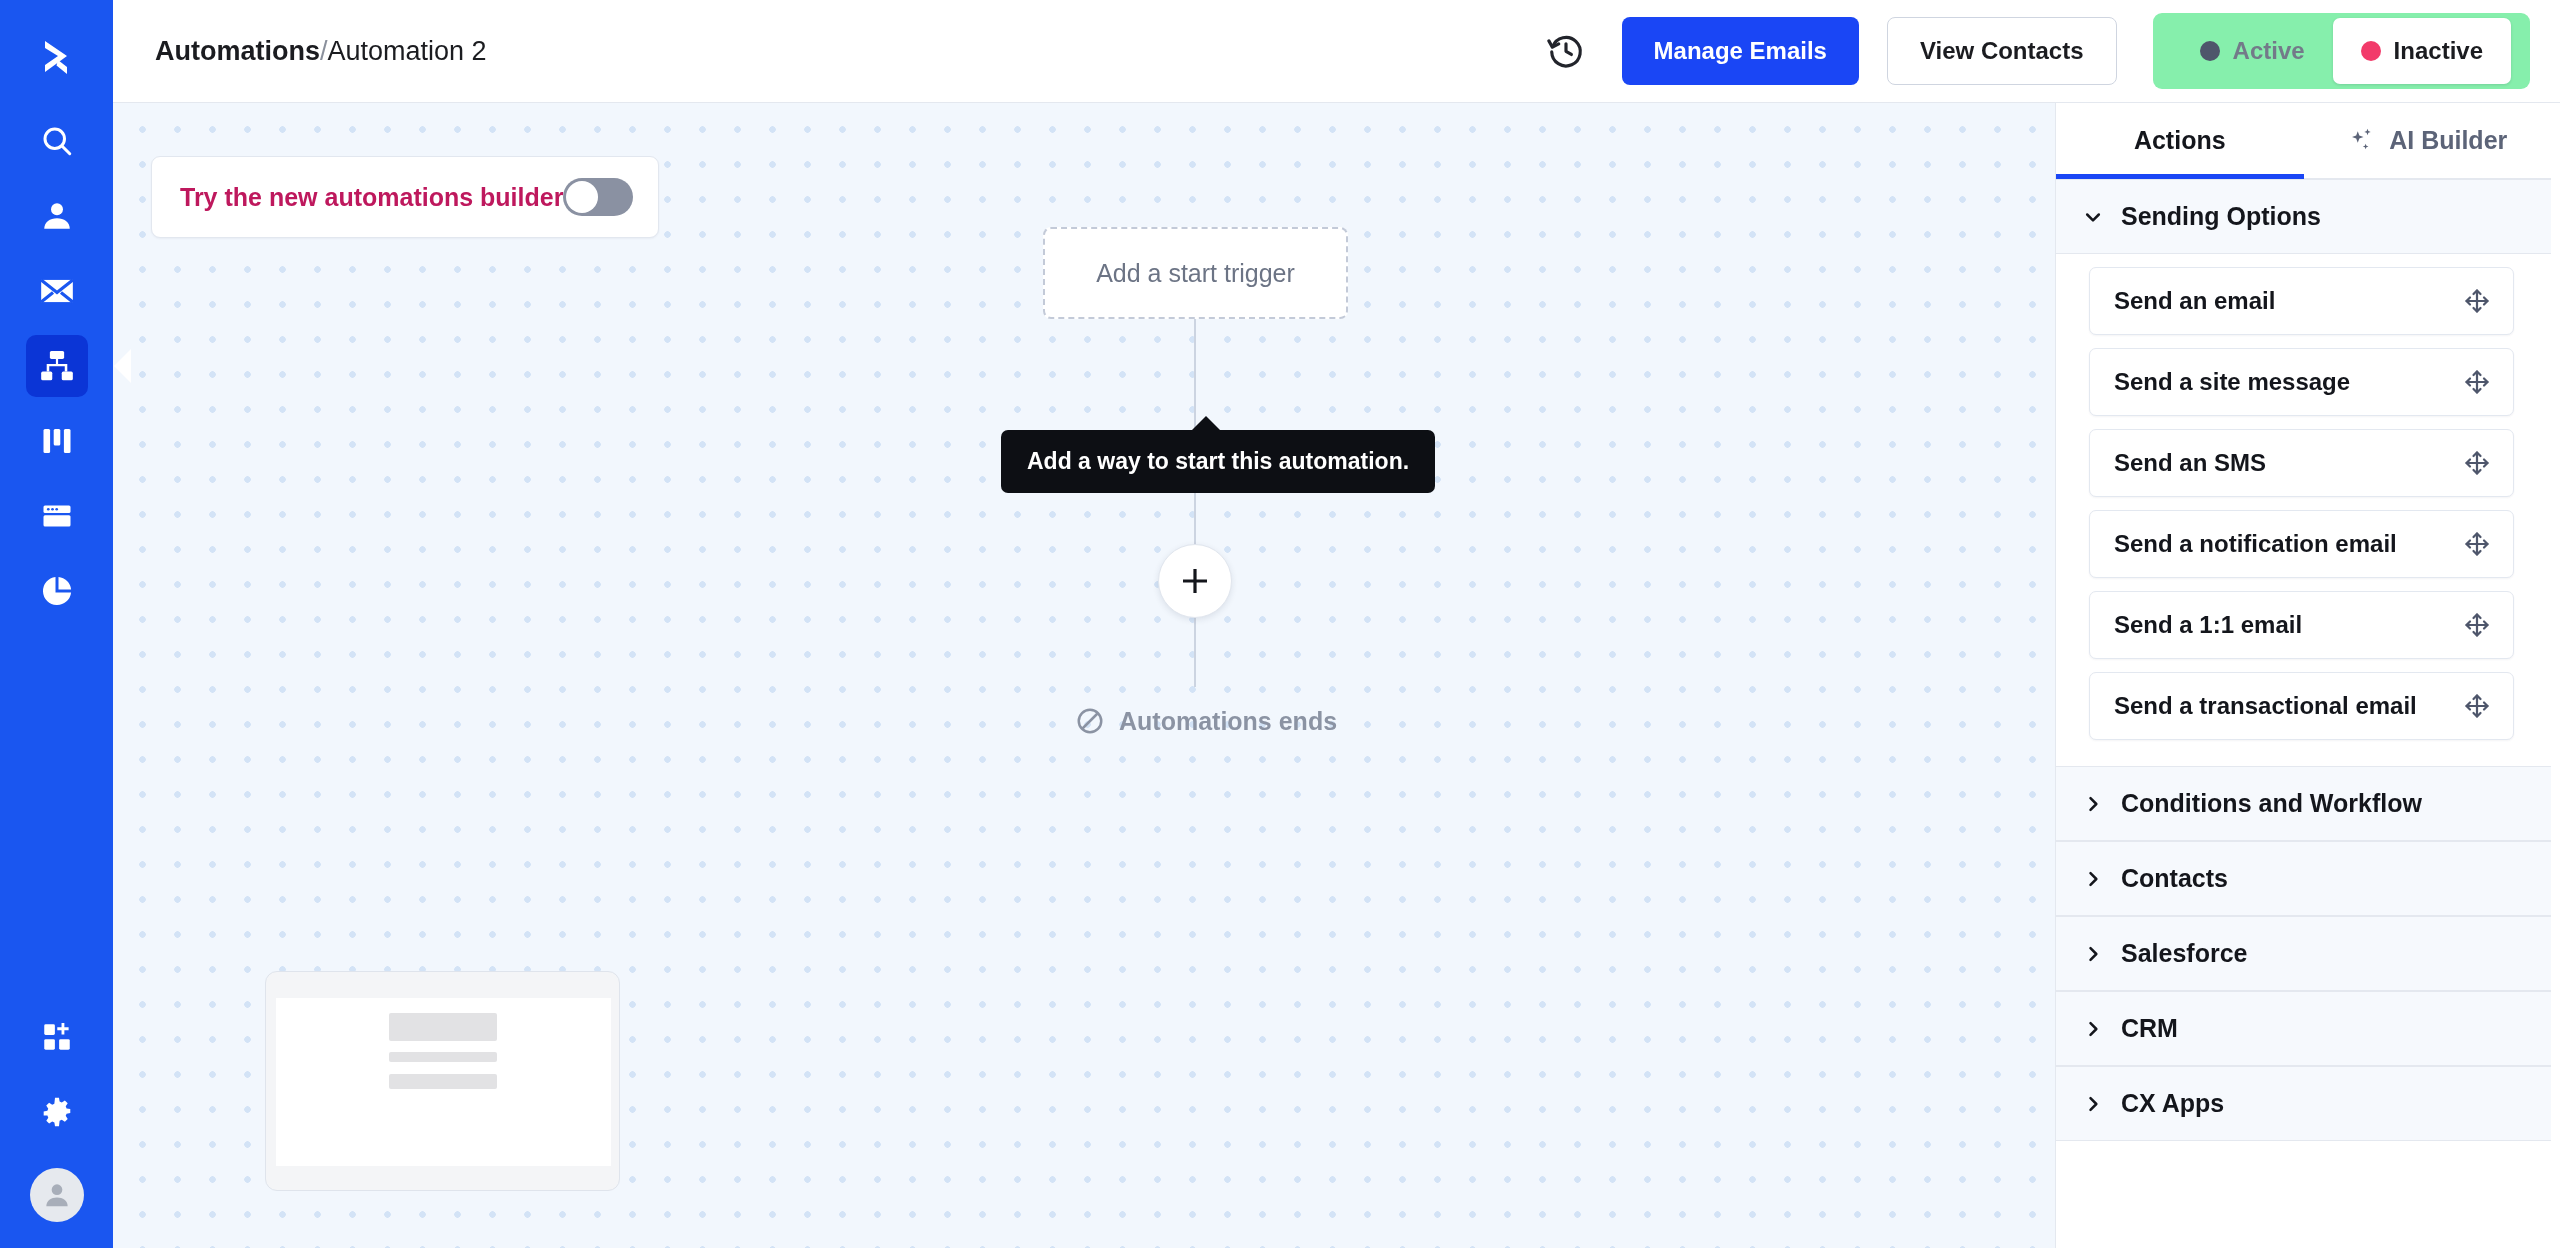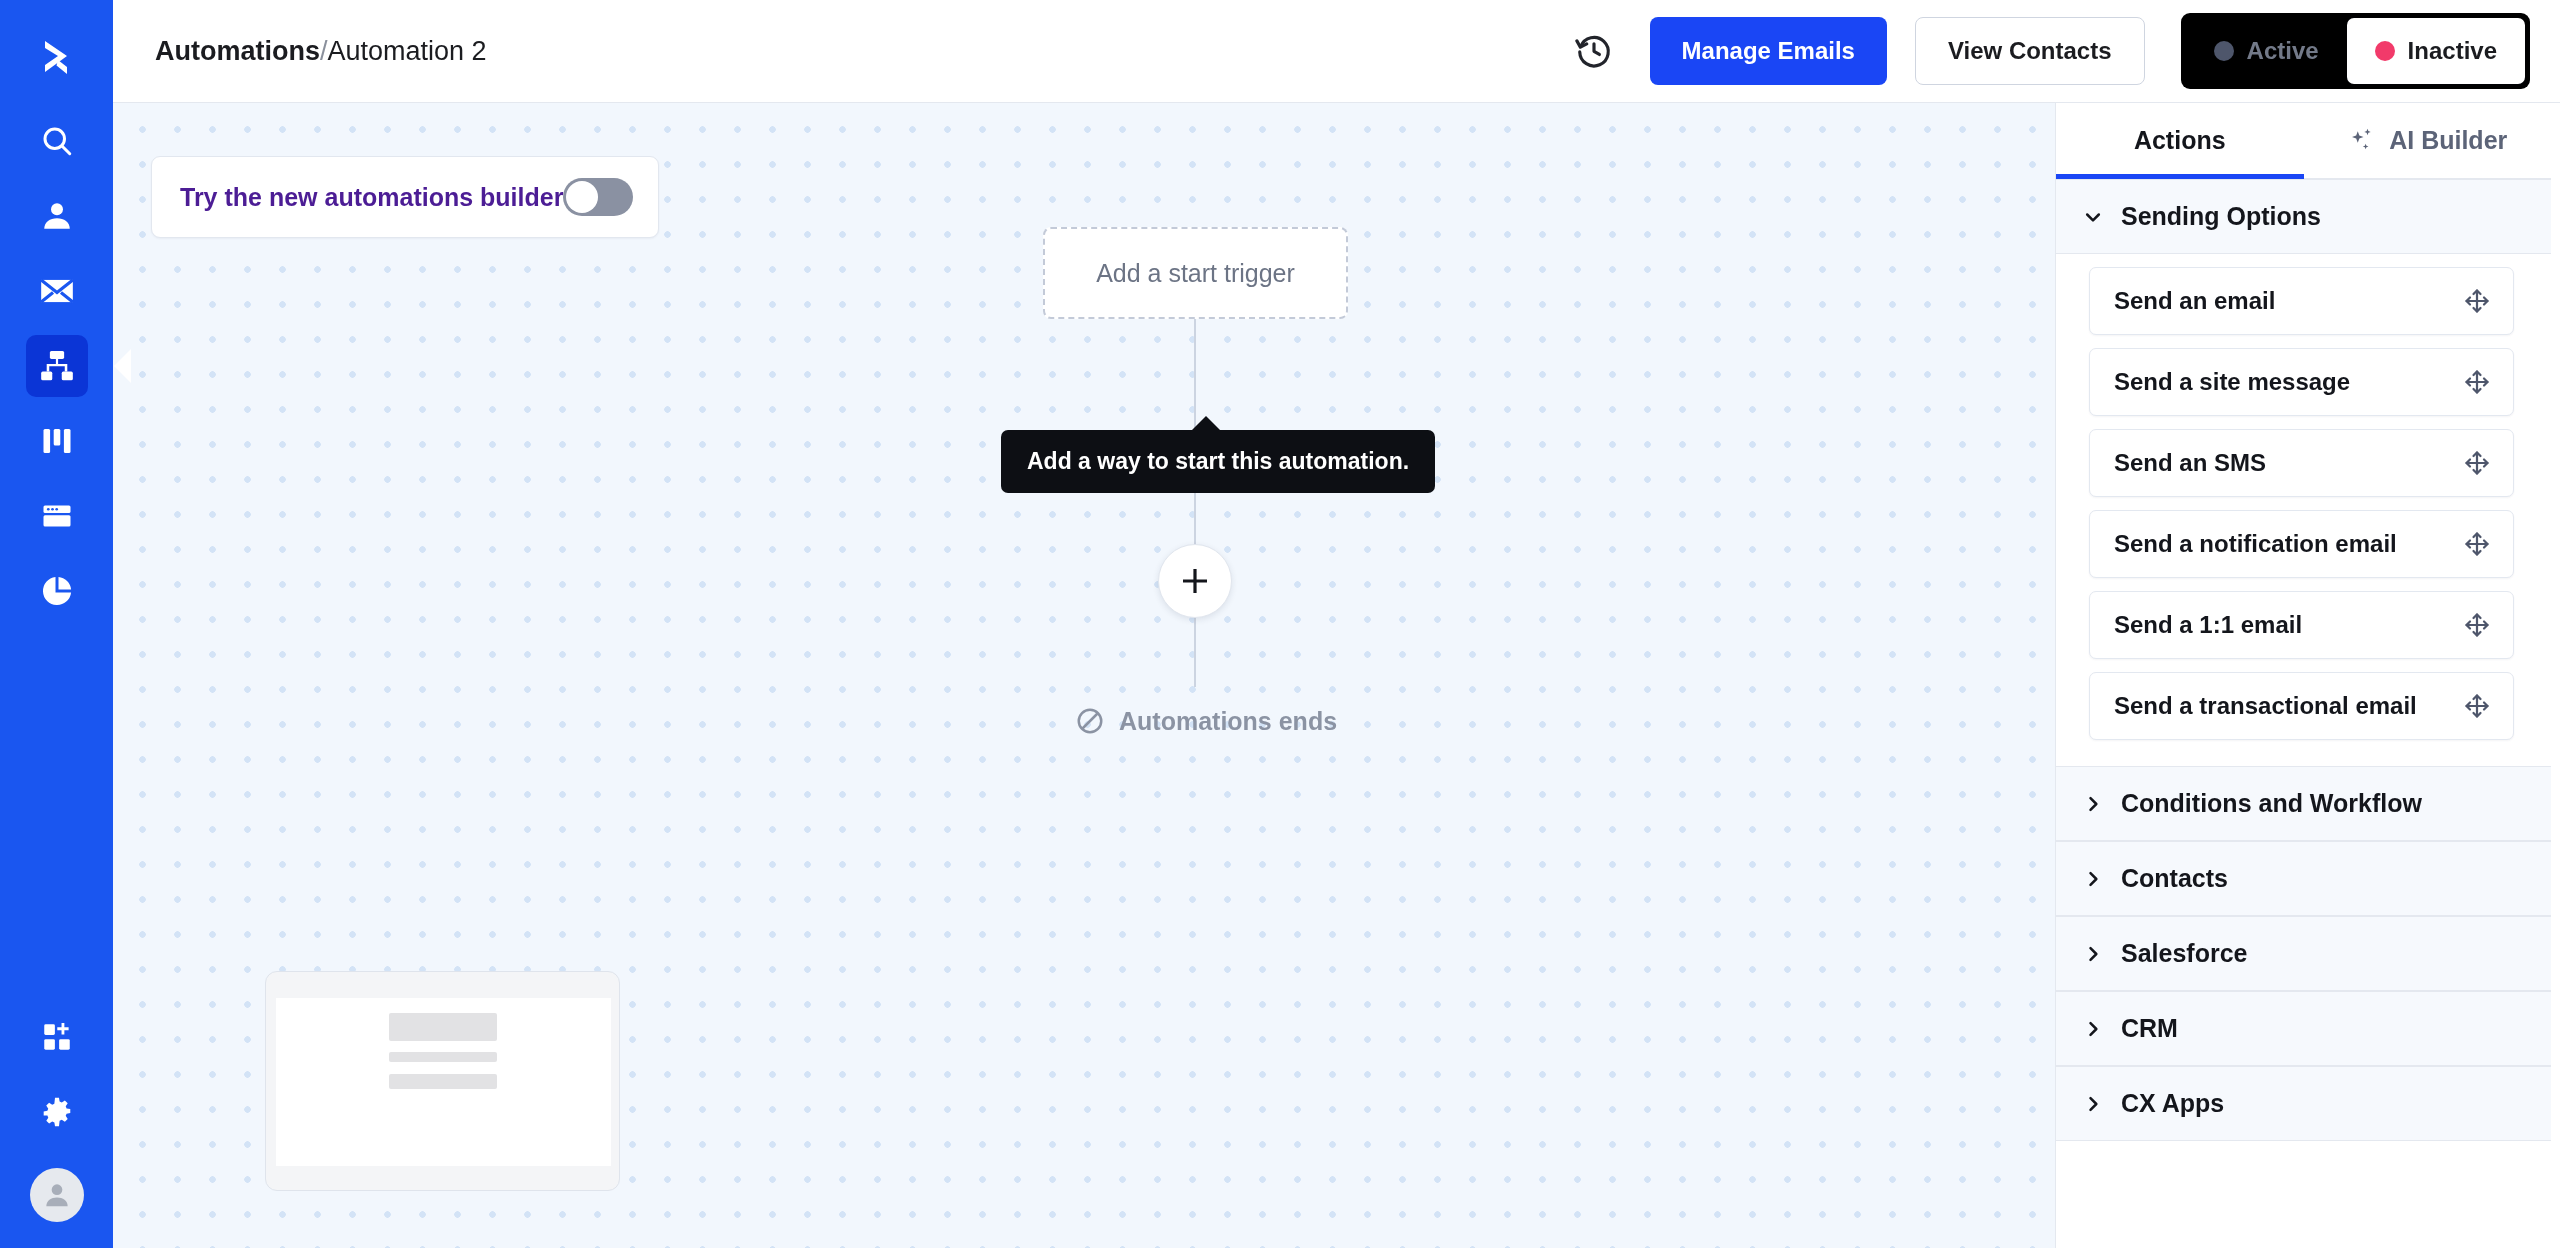--- a/index.html
+++ b/index.html
@@ -80,22 +80,22 @@
   .hbtn {
     height: 68px; border-radius: 8px;
     display: flex; align-items: center; justify-content: center;
     font-size: 24px; font-weight: 700; cursor: pointer;
     padding: 0 32px; white-space: nowrap;
   }
   #manage-emails-btn { background: #1a46f5; color: #fff; border: none; margin-right: 18px; }
   #view-contacts-btn { background: #fff; color: #1b1c20; border: 1.5px solid #cfd5e0; margin-right: 26px; }
   #status-toggle {
     display: flex; align-items: center;
-    background: #000000; border-radius: 9px;
-    padding: 5px; height: 76px;
+    background: #86efac; border-radius: 9px;
+    padding: 19px; height: 76px;
   }
   .status-seg {
     height: 66px; border-radius: 7px; padding: 0 28px;
     display: flex; align-items: center; gap: 13px;
     font-size: 24px; font-weight: 700; cursor: pointer;
     white-space: nowrap;
   }
   .status-seg .dot { width: 20px; height: 20px; border-radius: 50%; flex: 0 0 auto; }
   #status-active { color: #737a89; background: transparent; }
   #status-inactive { color: #1b1c20; background: #ffffff; box-shadow: 0 1px 3px rgba(20,30,60,.14); }
@@ -113,21 +113,21 @@
   }
 
   #builder-toggle-card {
     position: absolute; left: 38px; top: 53px;
     width: 508px; height: 82px;
     background: #fff; border: 1px solid #e2e7ef; border-radius: 9px;
     display: flex; align-items: center; justify-content: space-between;
     padding: 0 30px 0 28px;
     box-shadow: 0 1px 2px rgba(30,40,70,.05);
   }
-  #builder-toggle-label { font-size: 25px; font-weight: 700; color: #4c1d95; white-space: nowrap; }
+  #builder-toggle-label { font-size: 25px; font-weight: 700; color: #be185d; white-space: nowrap; }
   #builder-toggle-switch {
     width: 70px; height: 38px; border-radius: 19px;
     background: #8a91a2; position: relative; cursor: pointer; flex: 0 0 auto;
   }
   #builder-toggle-switch .knob {
     position: absolute; left: 3px; top: 3px;
     width: 32px; height: 32px; border-radius: 50%;
     background: #ffffff;
   }
 

